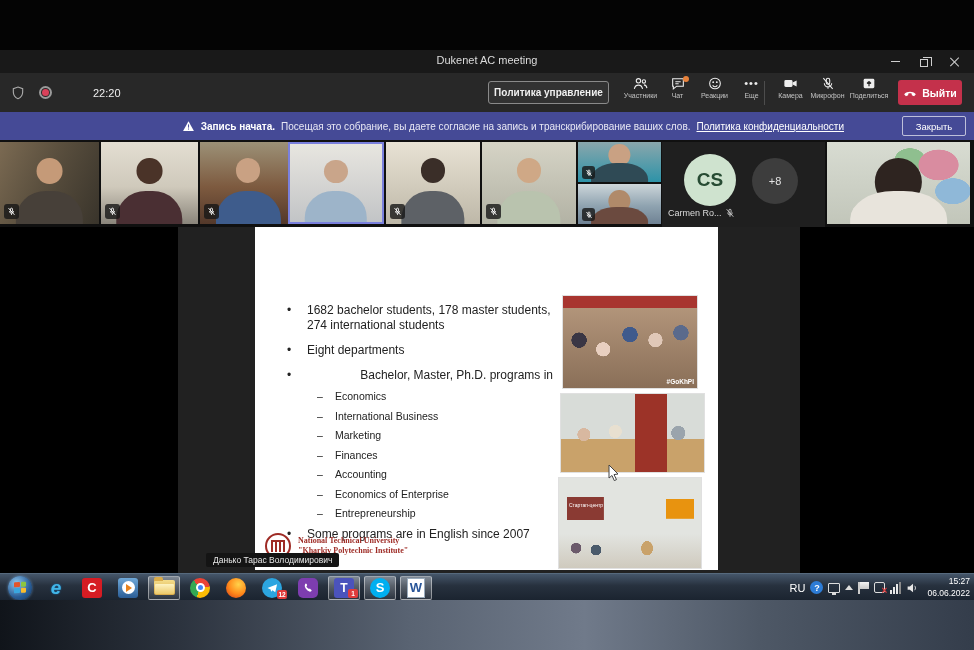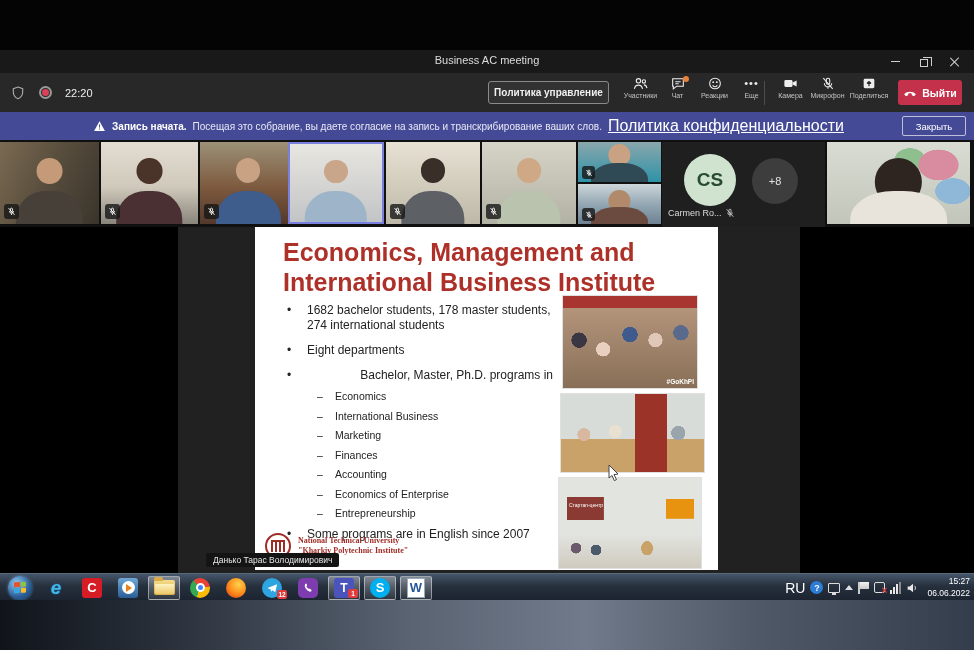--- a/index.html
+++ b/index.html
@@ -22,38 +22,38 @@
   .ic-restore::before{content:"";position:absolute;left:2px;top:-3px;width:8px;height:8px;border:1px solid #cfcfcf;border-bottom:none;border-left:none;}
   .ic-close{width:10px;height:10px;position:relative;}
   .ic-close::before,.ic-close::after{content:"";position:absolute;left:4px;top:-1px;width:1.4px;height:12px;background:#cfcfcf;}
   .ic-close::before{transform:rotate(45deg);}.ic-close::after{transform:rotate(-45deg);}
 
   
   .toolbar{position:absolute;left:0;top:73px;width:974px;height:39px;background:#282828;}
   .tb-left{position:absolute;left:10px;top:0;height:39px;display:flex;align-items:center;gap:13px;}
   .rec-dot{width:13px;height:13px;border:2px solid #9a9a9a;border-radius:50%;display:flex;align-items:center;justify-content:center;}
   .rec-dot::before{content:"";width:7px;height:7px;border-radius:50%;background:#d9415a;}
-  .tb-time{font-size:11px;color:#efefef;}
+  .tb-time{font-size:11px;color:#efefef;margin-left:28px;}
   .req-btn{position:absolute;left:488px;top:8px;width:121px;height:23px;background:#323232;border:1px solid #8a8a8a;
     border-radius:3px;color:#f0f0f0;font-size:10px;font-weight:bold;display:flex;align-items:center;justify-content:center;}
   .tb-items{position:absolute;top:3px;display:flex;}
   .tb-item{width:37px;display:flex;flex-direction:column;align-items:center;gap:1px;position:relative;}
   .tb-item .lbl{font-size:7px;color:#c3c3c3;white-space:nowrap;}
   .tb-item svg{display:block;}
   .chat-badge{position:absolute;top:0;right:7px;width:6px;height:6px;border-radius:50%;background:#e8823c;}
   .tb-sep{position:absolute;left:764px;top:8px;width:1px;height:24px;background:#4d4d4d;}
   .leave-btn{position:absolute;right:12px;top:7px;width:64px;height:25px;background:#c4314b;border-radius:3px;
     display:flex;align-items:center;justify-content:center;gap:5px;color:#fff;font-size:10.5px;font-weight:bold;}
 
   
   .banner{position:absolute;left:0;top:112px;width:974px;height:28px;background:#454a96;display:flex;align-items:center;
     justify-content:flex-end;gap:6px;padding-right:130px;}
   .banner .b-bold{font-size:10px;font-weight:bold;color:#fff;}
   .banner .b-text{font-size:10px;color:#e8e8f4;}
-  .banner .b-link{font-size:16px;color:#fff;text-decoration:underline;}
+  .banner .b-link{font-size:10px;color:#fff;text-decoration:underline;}
   .close-btn{position:absolute;right:8px;top:4px;width:64px;height:20px;border:1px solid rgba(255,255,255,.65);
     border-radius:2px;color:#fff;font-size:9.5px;display:flex;align-items:center;justify-content:center;}
 
   
   .filmstrip{position:absolute;left:0;top:140px;width:974px;height:87px;background:#101010;}
   .tile{position:absolute;top:2px;height:82px;overflow:hidden;background:#333;}
   .tile.active{border:2px solid #7a80dd;}
   .person{position:absolute;bottom:0;left:50%;transform:translateX(-50%);width:72%;height:80%;}
   .person::before{content:"";position:absolute;top:0;left:50%;transform:translateX(-50%);width:36%;aspect-ratio:1/1;
     border-radius:50%;background:var(--head,#c9a183);}
@@ -160,21 +160,21 @@
   .firefox{width:20px;height:20px;border-radius:50%;background:radial-gradient(circle at 62% 32%,#ffd24a,#ff8a1a 52%,#e0501a 85%);}
   .tg{width:20px;height:20px;border-radius:50%;background:#2ca5e0;display:flex;align-items:center;justify-content:center;}
   .viber{width:20px;height:20px;border-radius:5px;background:#7d3daf;display:flex;align-items:center;justify-content:center;}
   .teams-ic{width:20px;height:20px;border-radius:3px;background:#4b53bc;color:#fff;font-size:12px;font-weight:bold;
     display:flex;align-items:center;justify-content:center;}
   .skype-ic{width:20px;height:20px;border-radius:50%;background:#00aff0;color:#fff;font-size:13px;font-weight:bold;
     display:flex;align-items:center;justify-content:center;}
   .word-ic{width:18px;height:20px;background:#fff;border:1px solid #9ab;display:flex;align-items:center;justify-content:center;
     color:#2a5699;font-size:13px;font-weight:bold;}
   .tray{position:absolute;right:4px;top:0;height:27px;display:flex;align-items:center;gap:5px;}
-  .tray-lang{font-size:14px;color:#fff;}
+  .tray-lang{font-size:11px;color:#fff;}
   .tray-help{width:13px;height:13px;border-radius:50%;background:#2d7cd6;color:#fff;font-size:9px;font-weight:bold;
     display:flex;align-items:center;justify-content:center;}
   .tray-up{width:0;height:0;border-left:4px solid transparent;border-right:4px solid transparent;border-bottom:5px solid #ddd;}
   .tray-x{position:relative;}
   .tray-x::after{content:"\00d7";position:absolute;right:-3px;bottom:-4px;color:#e03c3c;font-size:10px;font-weight:bold;}
   .sig{display:flex;align-items:flex-end;gap:1px;height:12px;}
   .sig i{width:2px;background:#e8e8e8;}
   .sig i:nth-child(1){height:4px;}.sig i:nth-child(2){height:7px;}.sig i:nth-child(3){height:10px;}.sig i:nth-child(4){height:12px;background:#8a8a8a;}
   .tray-clock{text-align:right;color:#fff;font-size:8.5px;line-height:1.3;margin-left:3px;}
   .flagic{width:11px;height:12px;position:relative;}
@@ -185,21 +185,21 @@
   .mon::after{content:"";position:absolute;left:3px;bottom:-3px;width:4px;height:2px;background:#ddd;}
 </style>
 </head>
 <body>
 
 <div id="app">
 
   <div class="lb-top"></div>
 
   <div class="titlebar">
-    <div class="wtitle">Business AC meeting</div>
+    <div class="wtitle">Dukenet AC meeting</div>
     <div class="winbtns">
       <div class="winbtn">
           <div class="ic-min"></div>
         </div>
       <div class="winbtn">
           <div class="ic-restore"></div>
         </div>
       <div class="winbtn">
           <div class="ic-close"></div>
         </div>
@@ -385,21 +385,20 @@
     </div>
 
     <div class="tile" id="tile9">
       <div class="person"></div>
     </div>
   </div>
 
   <div class="stage">
     <div class="backdrop">
       <div class="slide">
-        <div class="slide-title">Economics, Management and International Business Institute</div>
         <ul class="bullets">
           <li class="lv1">1682 bachelor students, 178 master students, 274 international students</li>
           <li class="lv1">Eight departments</li>
           <li class="lv1 pre-sub">Bachelor, Master, Ph.D. programs in</li>
           <li class="lv2">Economics</li>
           <li class="lv2">International Business</li>
           <li class="lv2">Marketing</li>
           <li class="lv2">Finances</li>
           <li class="lv2">Accounting</li>
           <li class="lv2">Economics of Enterprise</li>

